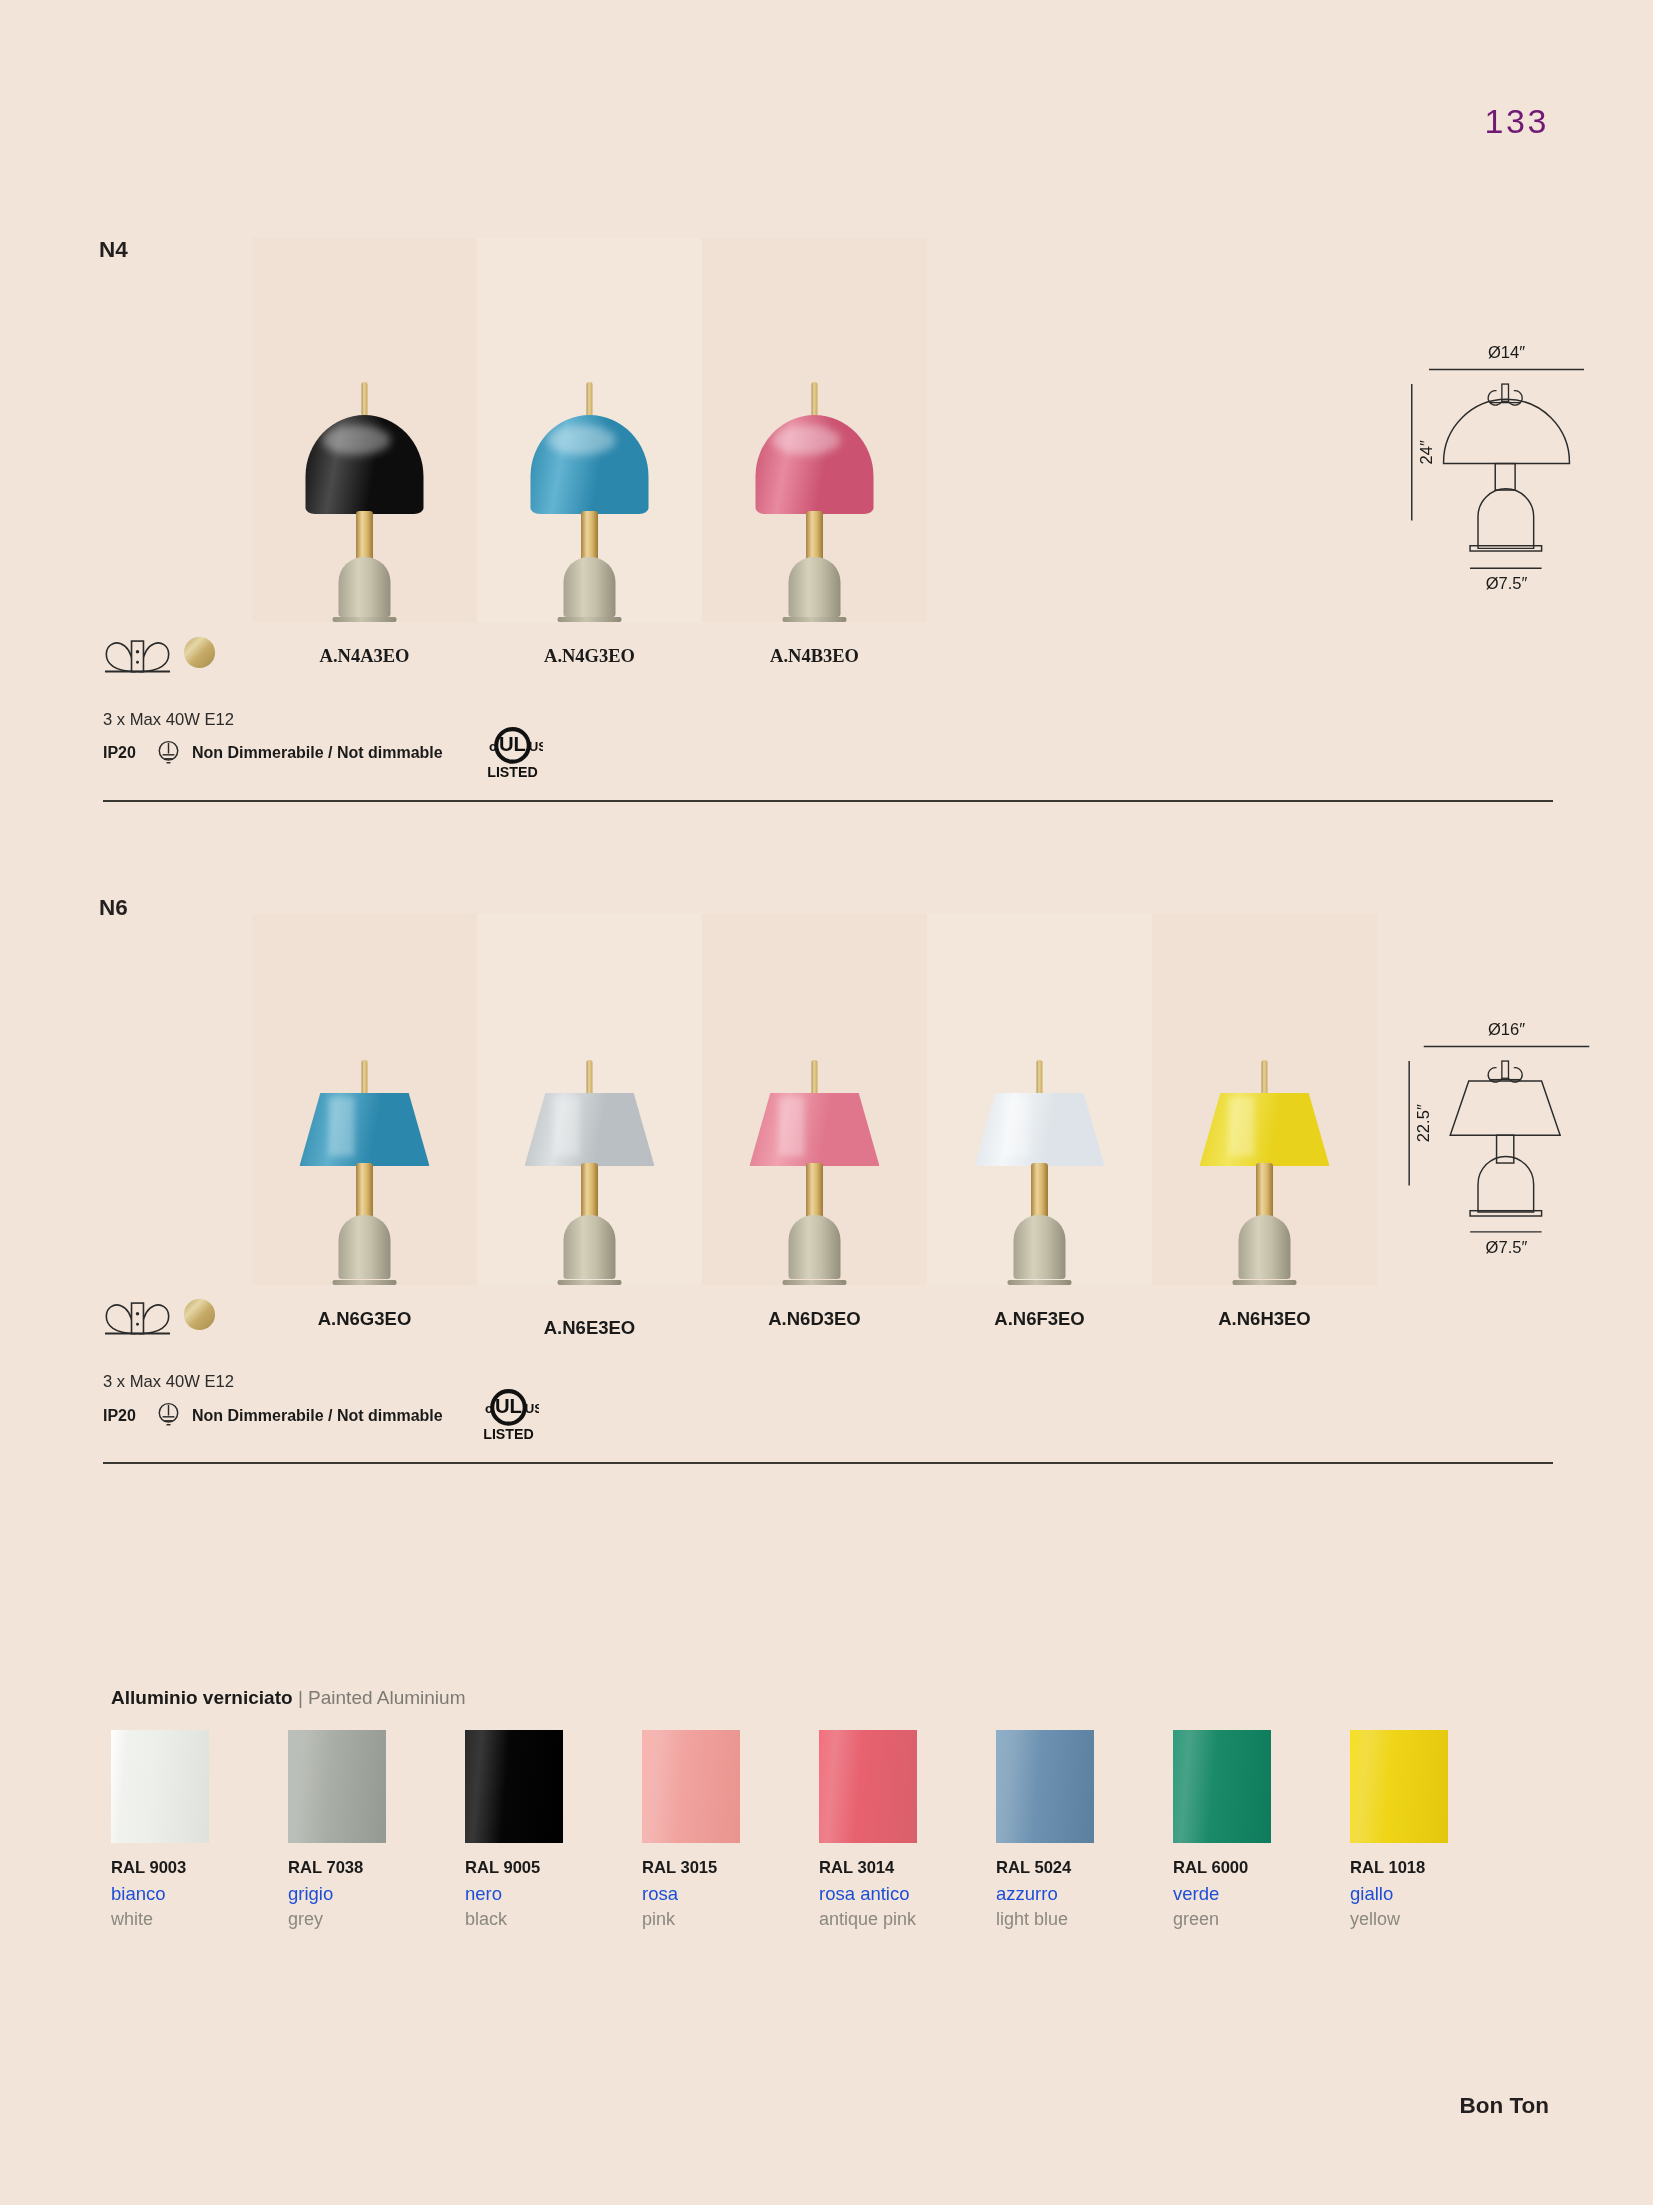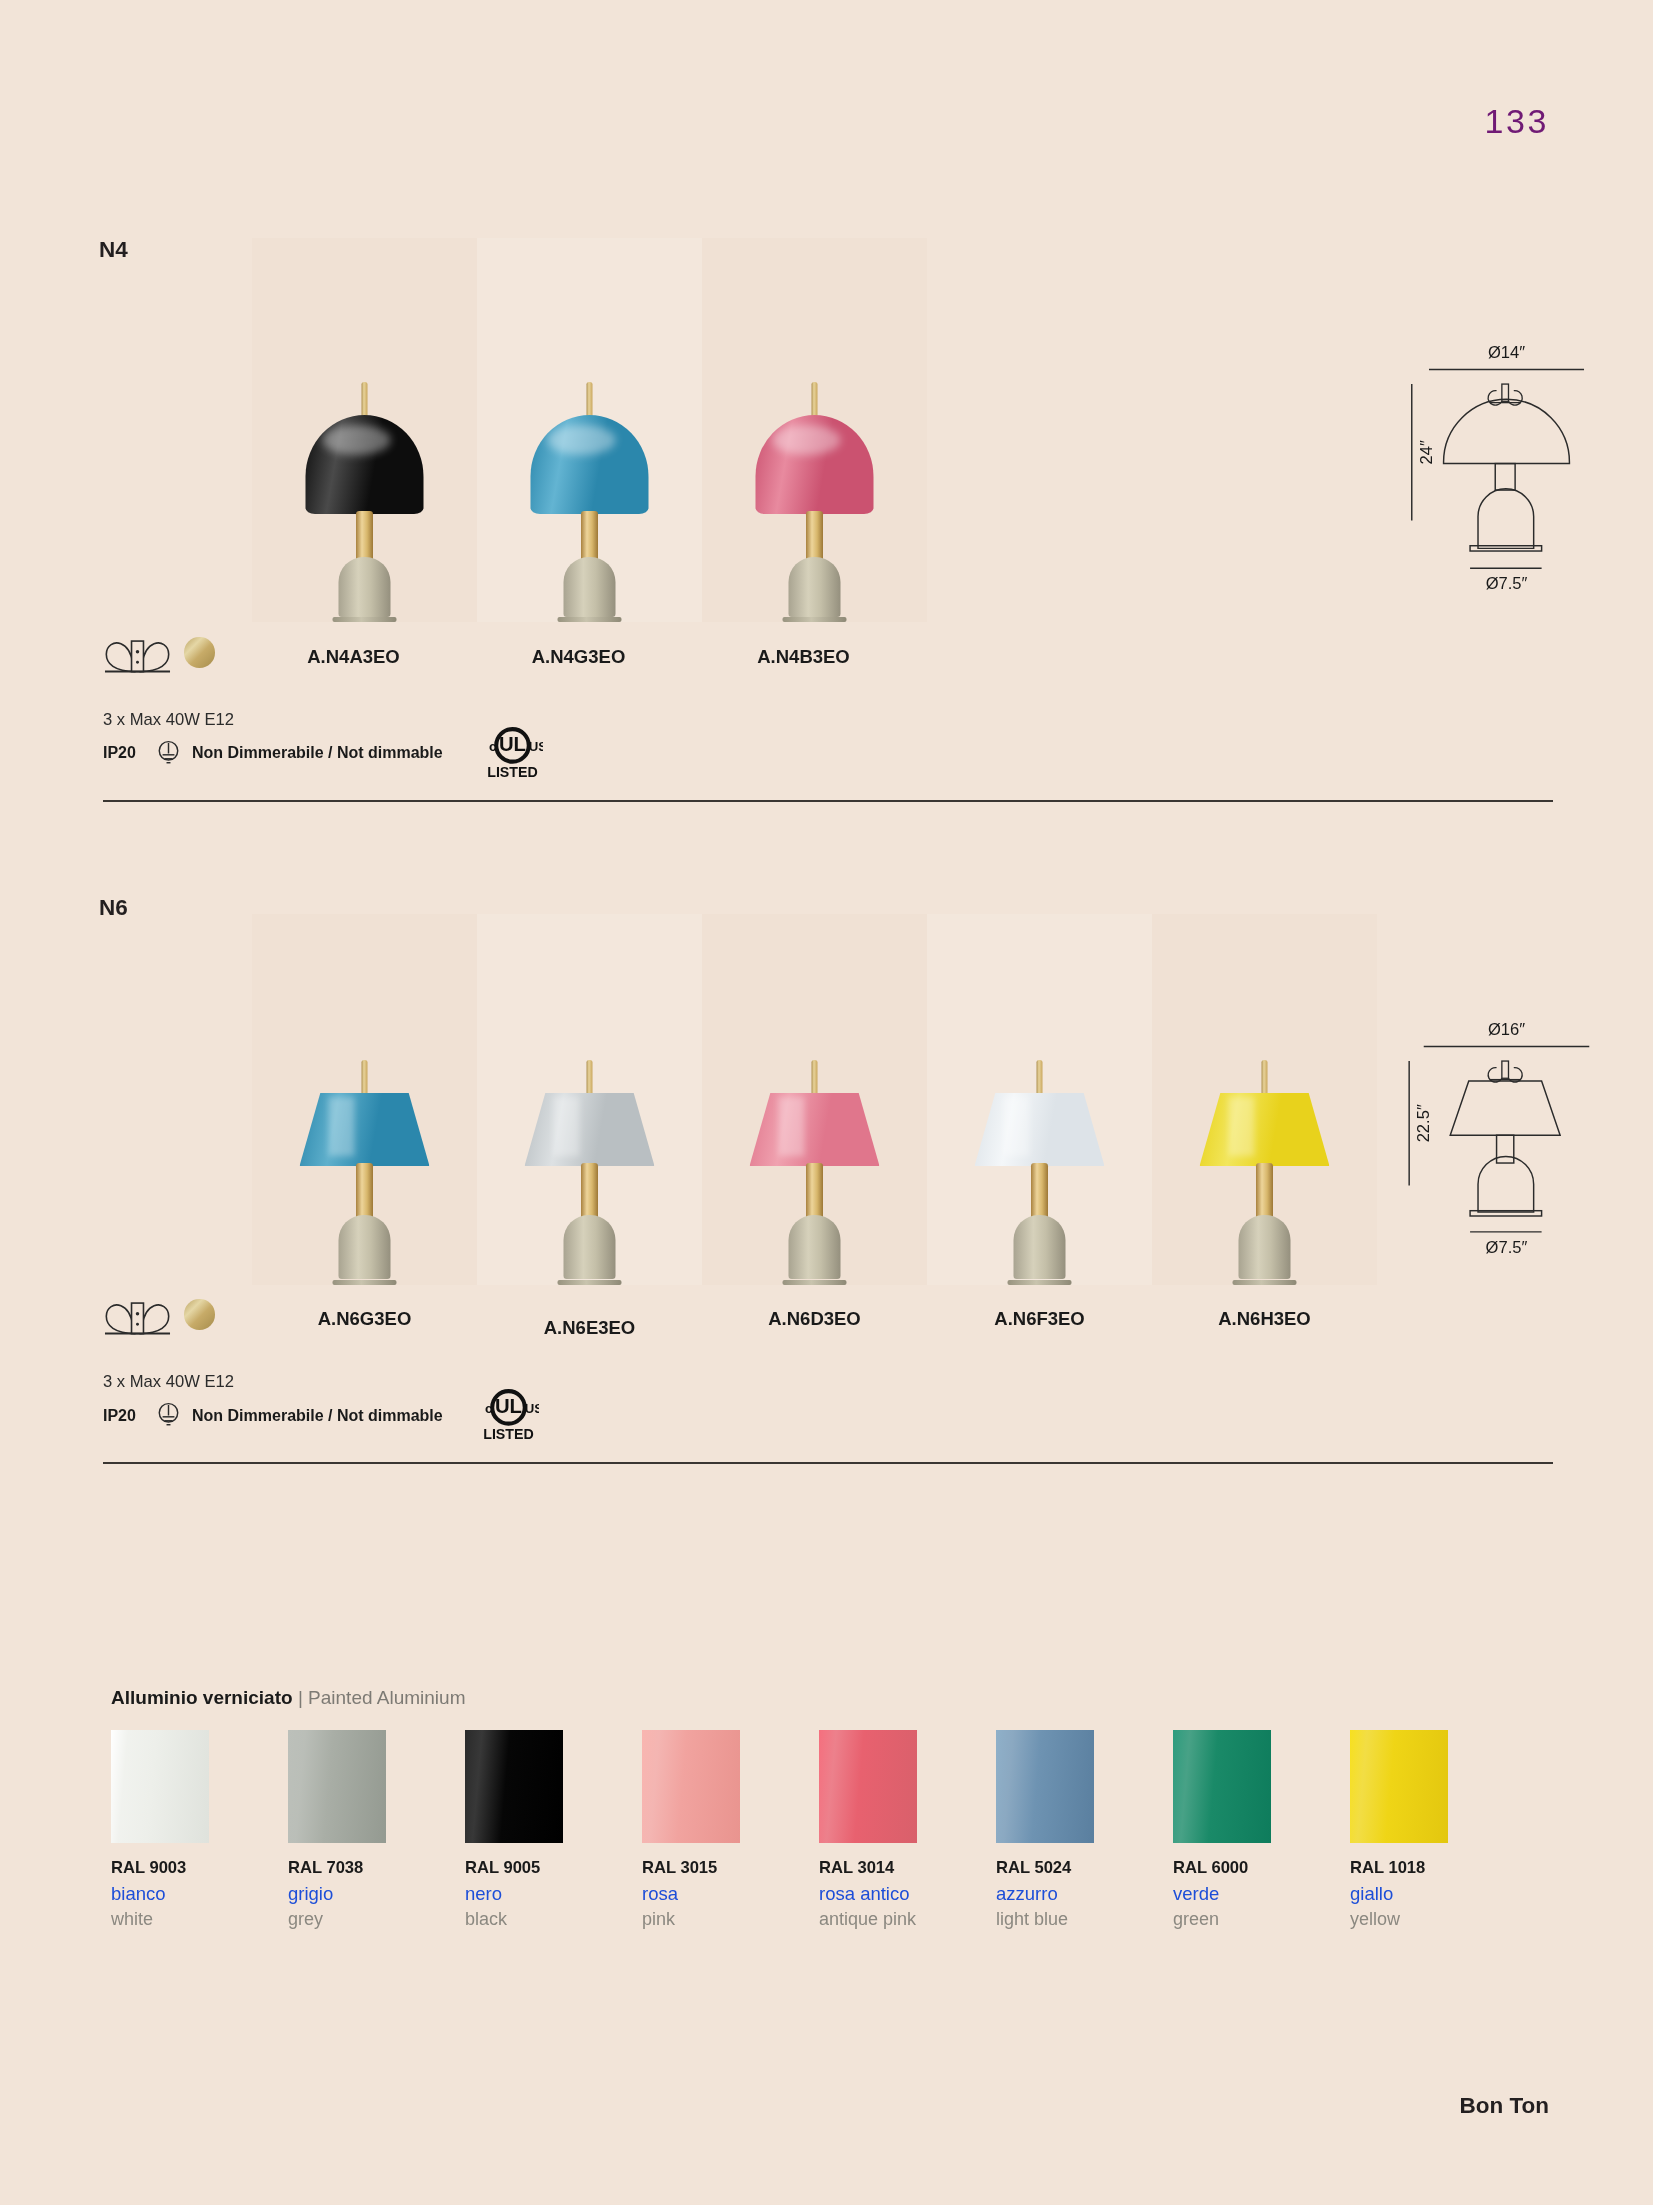--- a/index.html
+++ b/index.html
@@ -133,21 +133,21 @@
       <div class="lamp" style="width: 225px; height: 384px;">
         <div class="finial" style="top: 144px; height: 40px;"></div>
         <div class="shade-dome" style="top: 177px; width: 118px; height: 99px; background: linear-gradient(100deg, rgb(203, 82, 112) 0%, rgb(232, 138, 159) 28%, rgb(203, 82, 112) 58%, rgb(203, 82, 112) 100%);"></div>
         <div class="neck" style="top: 273px; height: 52px;"></div>
         <div class="base" style="top: 319px; height: 60px;"></div>
         <div class="base-plate" style="bottom: 0px;"></div>
       </div>
     </div>
   </div>
 
-<div class="codes" id="codes-n4" style="left:241px; top:646px;">
+<div class="codes" id="codes-n4" style="left:252px; top:646px;font-family:Liberation Serif, serif;">
     <div class="code" style="width: 225px;">A.N4A3EO</div>
     <div class="code" style="width: 225px;">A.N4G3EO</div>
     <div class="code" style="width: 225px;">A.N4B3EO</div>
   </div>
 
 <svg class="dim" style="left:101px; top:637px;" width="73" height="40" viewBox="0 0 110 60">
   <path d="M52 52 C20 52 8 40 8 26 C8 12 20 6 30 10 C40 14 46 26 48 40" fill="none" stroke="#2b2b2b" stroke-width="2.4"></path>
   <path d="M58 52 C90 52 102 40 102 26 C102 12 90 6 80 10 C70 14 64 26 62 40" fill="none" stroke="#2b2b2b" stroke-width="2.4"></path>
   <rect x="46" y="6" width="18" height="46" fill="#f2e4d8" stroke="#2b2b2b" stroke-width="2.4"></rect>
   <circle cx="55" cy="22" r="2.6" fill="#2b2b2b"></circle>

